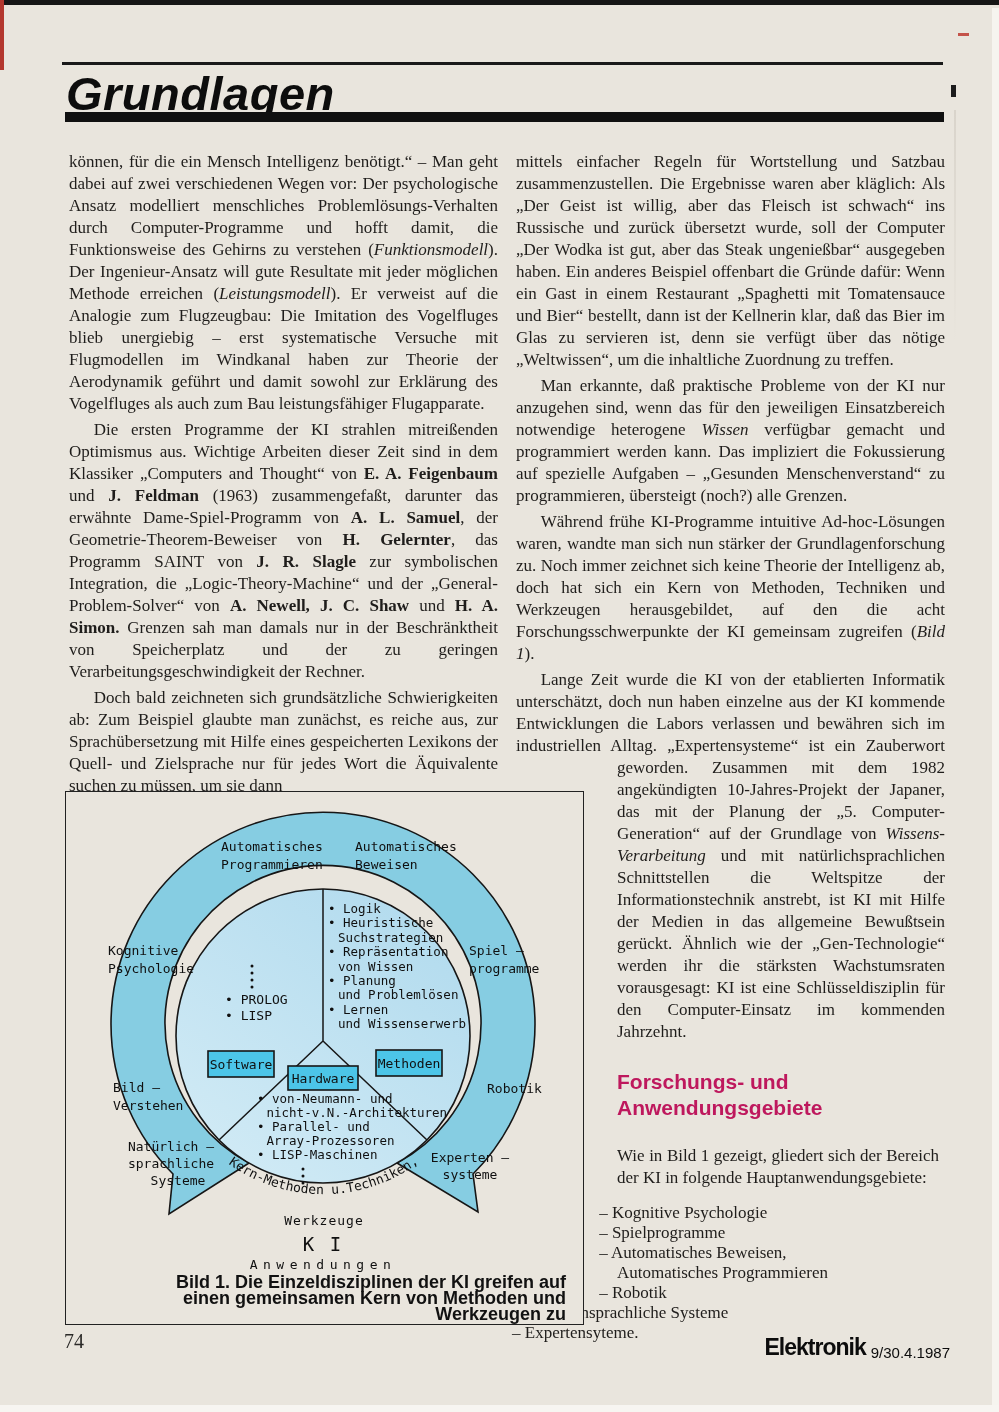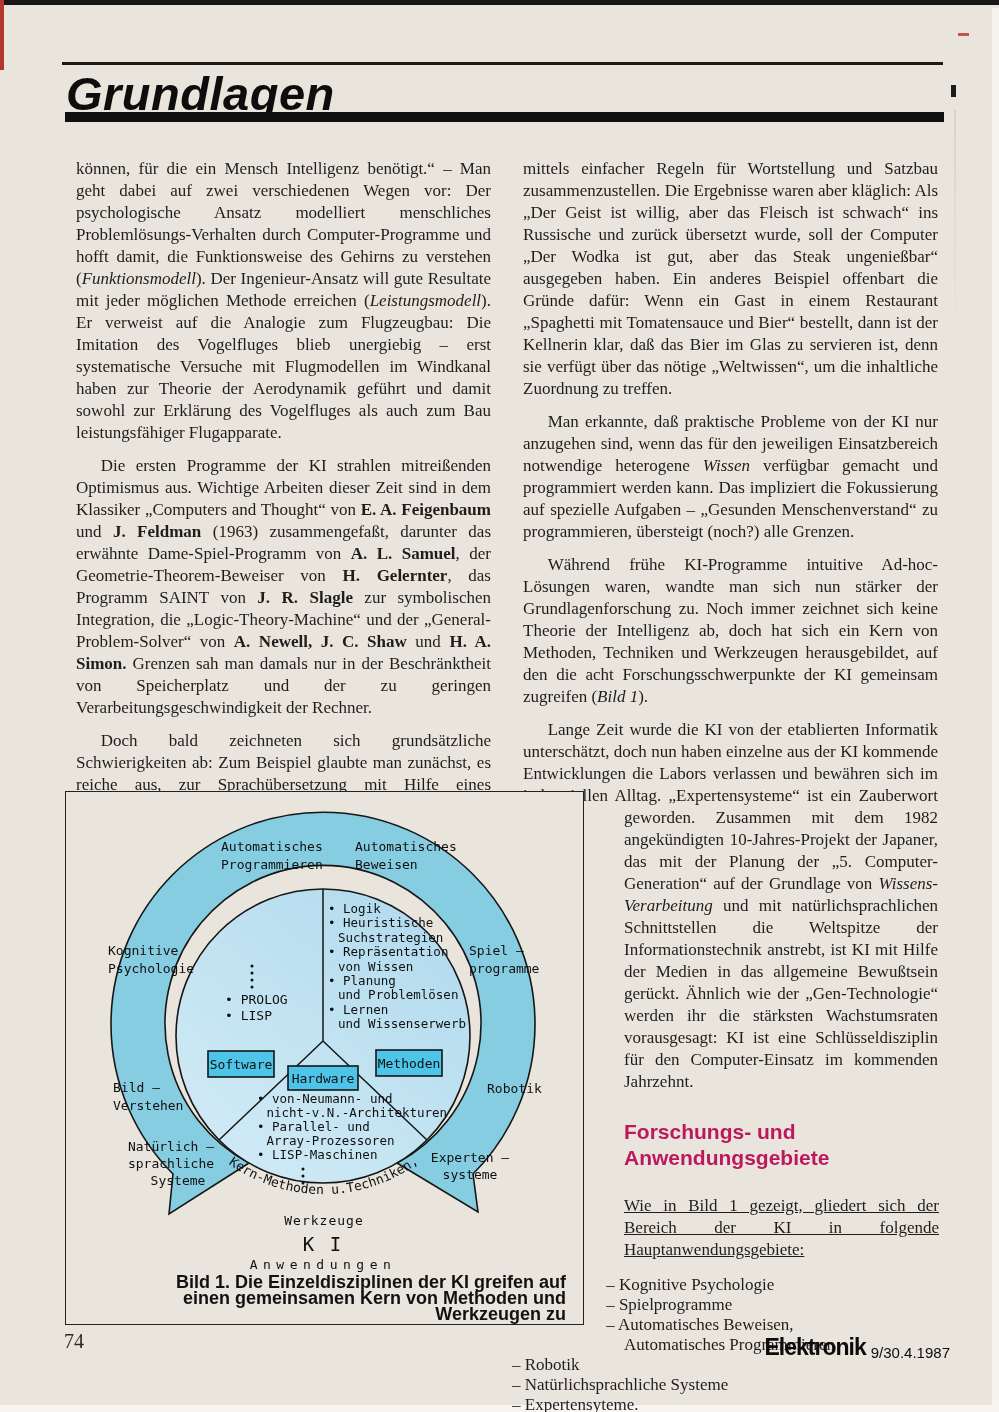--- a/index.html
+++ b/index.html
@@ -17,26 +17,26 @@
   
   .rule-thin{left:62px;top:62px;width:881px;height:3px;background:#191919;}
   .rule-thick{left:65px;top:112px;width:879px;height:10px;background:#101010;}
   .kicker{left:66px;top:66px;font-family:"Liberation Sans",sans-serif;
           font-weight:bold;font-style:italic;font-size:47px;letter-spacing:.5px;color:#0d0d0d;}
   
   .col{position:absolute;top:147px;width:437px;text-align:justify;
        font-size:17px;line-height:22px;hyphens:auto;}
   .col-left{left:65px;}
   .col-right{left:512px;}
-  .body-p{margin:11px;}
+  .body-p{margin:4px;}
   .body-p.ind{text-indent:1.45em;}
   .fig-intrude{float:left;width:101px;height:536px;}
   .subhead{font-family:"Liberation Sans",sans-serif;font-weight:bold;
            font-size:21px;line-height:26px;color:#be185d;margin:26px 0 24px 0;text-align:left;}
-  .intro-p{margin:0 10px 14px 0;text-decoration:underline;}
+  .intro-p{margin:0 10px 14px 0;}
   .app-list div{line-height:20px;padding-left:1.05em;text-indent:-1.05em;white-space:pre-line;text-align:left;}
   
   .figure{left:65px;top:791px;width:519px;height:534px;border:1.6px solid #222;
           box-sizing:border-box;background:#e9e5dd;}
   .fig-caption{position:absolute;left:64px;top:482px;width:436px;
                font-family:"Liberation Sans",sans-serif;font-weight:bold;
                font-size:18px;line-height:16px;color:#111;text-align:right;}
   .dg-text{font-family:"DejaVu Sans Mono",monospace;fill:#101010;}
   
   .page-num{left:64px;top:1330px;font-size:20px;color:#2b2a28;}

